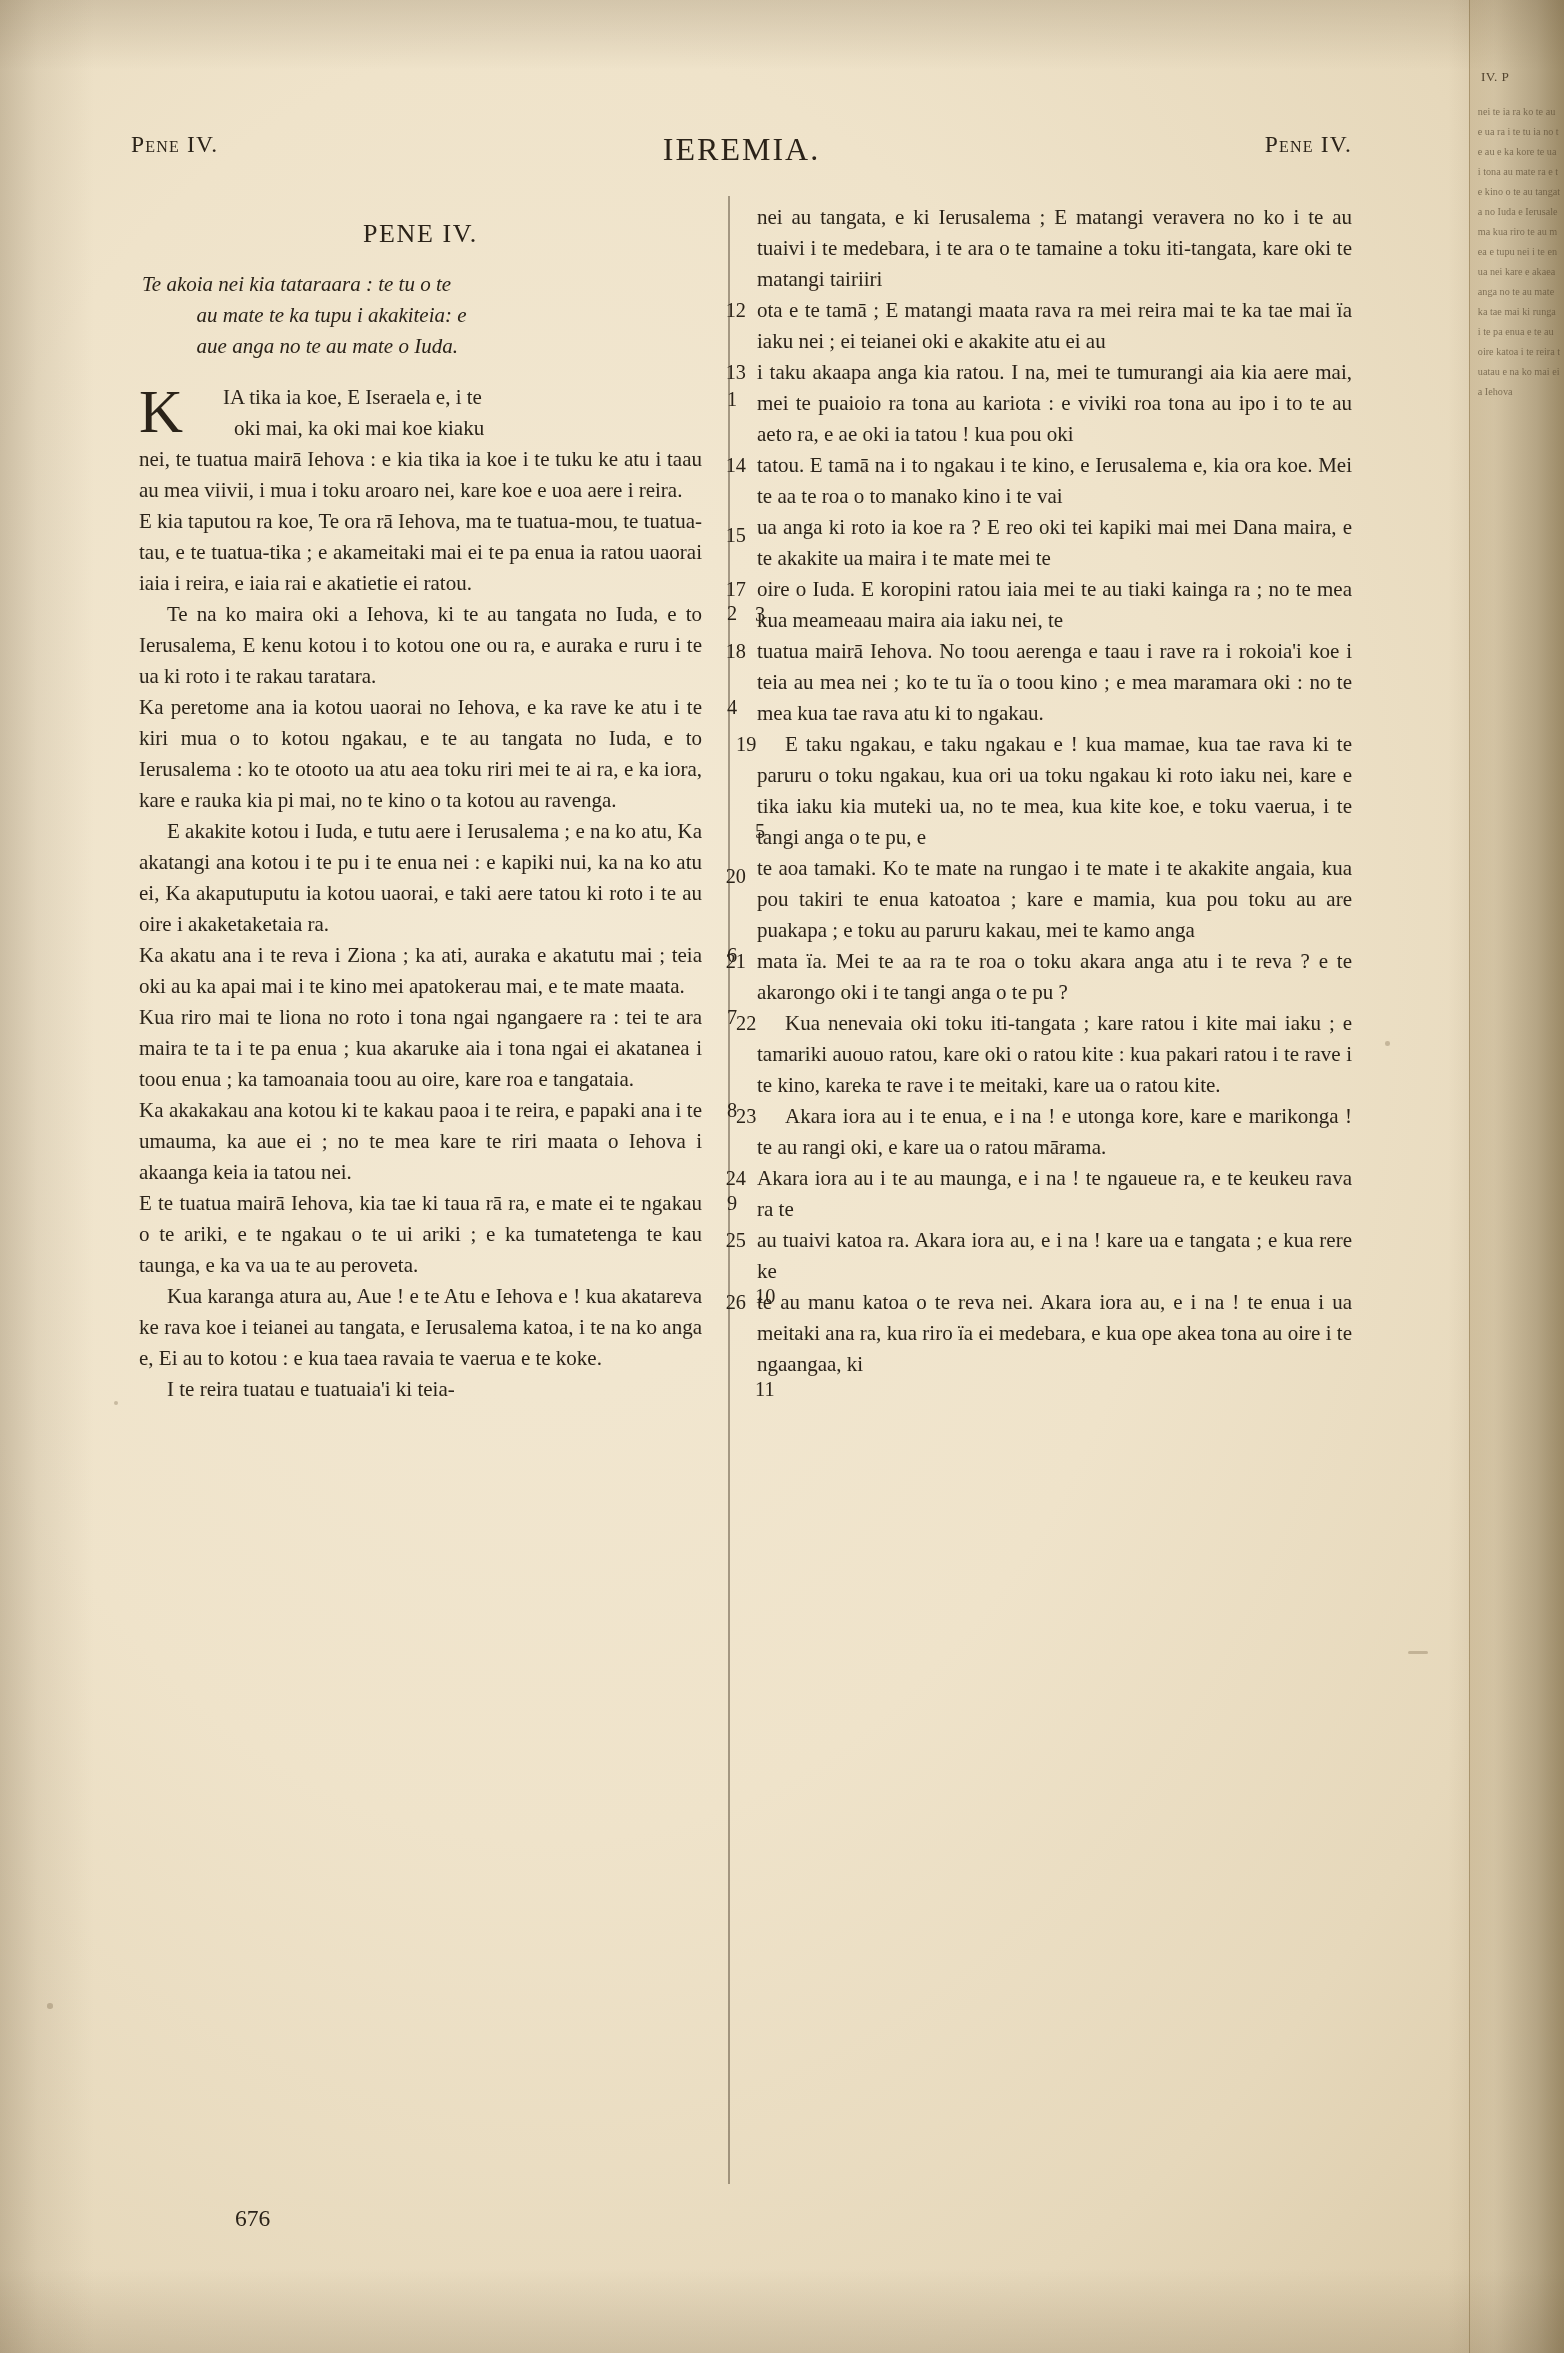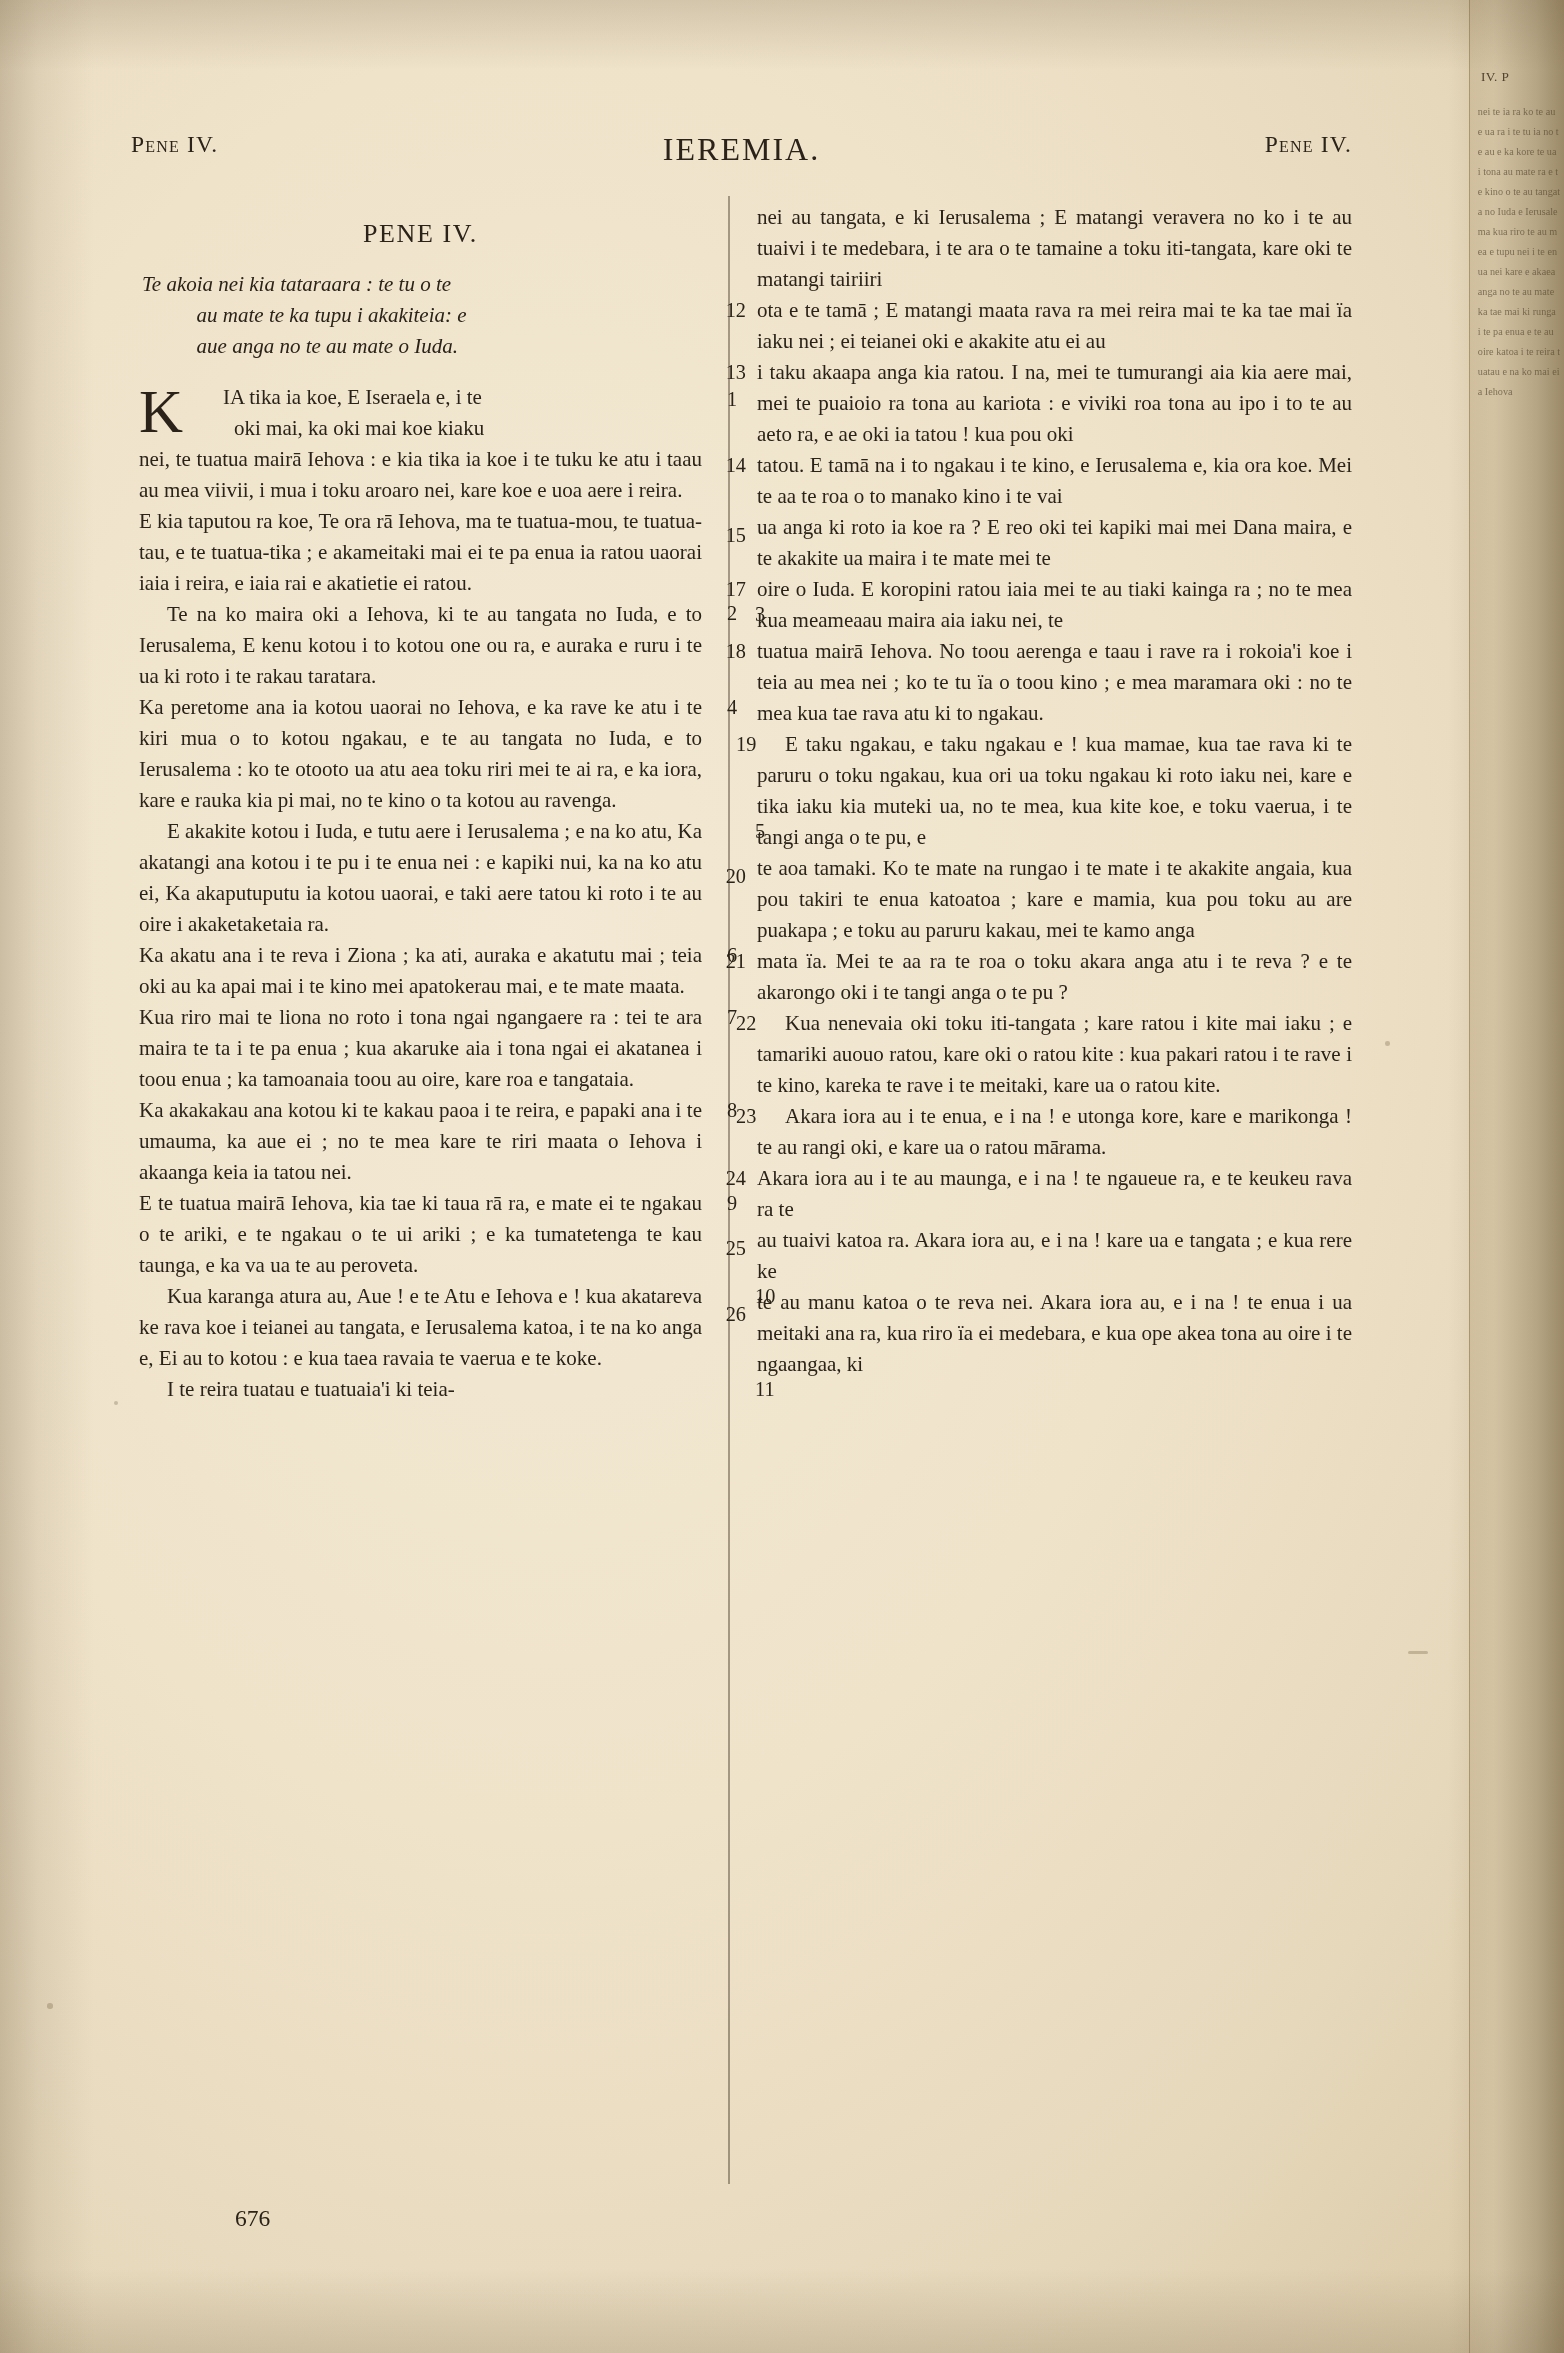--- a/index.html
+++ b/index.html
@@ -299,23 +299,23 @@
       <p class="para noindent"><span class="vnum" style="top:8px;">20</span><span>te aoa tamaki.  Ko te mate na rungao i te mate i te akakite angaia, kua pou takiri te enua katoatoa ; kare e mamia, kua pou toku au are puakapa ;  e toku au paruru kakau, mei te kamo anga</span></p>
 
       <p class="para noindent"><span class="vnum" style="top:0px;">21</span><span>mata ïa.  Mei te aa ra te roa o toku akara anga atu i te reva ? e te akarongo oki i te tangi anga o te pu ?</span></p>
 
       <p class="para"><span class="vnum" style="top:0px;">22</span><span>Kua nenevaia oki toku iti-tangata ; kare ratou i kite mai iaku ; e tamariki auouo ratou, kare oki o ratou kite : kua pakari ratou i te rave i te kino, kareka te rave i te meitaki, kare ua o ratou kite.</span></p>
 
       <p class="para"><span class="vnum" style="top:0px;">23</span><span>Akara iora au i te enua, e i na ! e utonga kore, kare e marikonga ! te au rangi oki, e kare ua o ratou mārama.</span></p>
 
       <p class="para noindent"><span class="vnum" style="top:0px;">24</span><span>Akara iora au i te au maunga, e i na ! te ngaueue ra, e te keukeu rava ra te</span></p>
 
-      <p class="para noindent"><span class="vnum" style="top:8px;">25</span><span>au tuaivi katoa ra.  Akara iora au, e i na !  kare ua e tangata ; e kua rere ke</span></p>
-
-      <p class="para noindent"><span class="vnum" style="top:12px;">26</span><span>te au manu katoa o te reva nei.  Akara iora au, e i na !  te enua i ua meitaki ana ra, kua riro ïa ei medebara, e kua ope akea tona au oire i te ngaangaa, ki</span></p>
+      <p class="para noindent"><span class="vnum" style="top:0px;">25</span><span>au tuaivi katoa ra.  Akara iora au, e i na !  kare ua e tangata ; e kua rere ke</span></p>
+
+      <p class="para noindent"><span class="vnum" style="top:0px;">26</span><span>te au manu katoa o te reva nei.  Akara iora au, e i na !  te enua i ua meitaki ana ra, kua riro ïa ei medebara, e kua ope akea tona au oire i te ngaangaa, ki</span></p>
 
     </div>
 
     <div class="folio">676</div>
 
   </div>
 
   <div class="next-page">
     <div class="sliver-head">IV. P</div>
     <div class="sliver-col">nei te ia ra ko te au e ua ra i te tu ia no te au e ka kore te ua i tona au mate ra e te kino o te au tangata no Iuda e Ierusalema kua riro te au mea e tupu nei i te enua nei kare e akaea anga no te au mate ka tae mai ki runga i te pa enua e te au oire katoa i te reira tuatau e na ko mai ei a Iehova</div>

